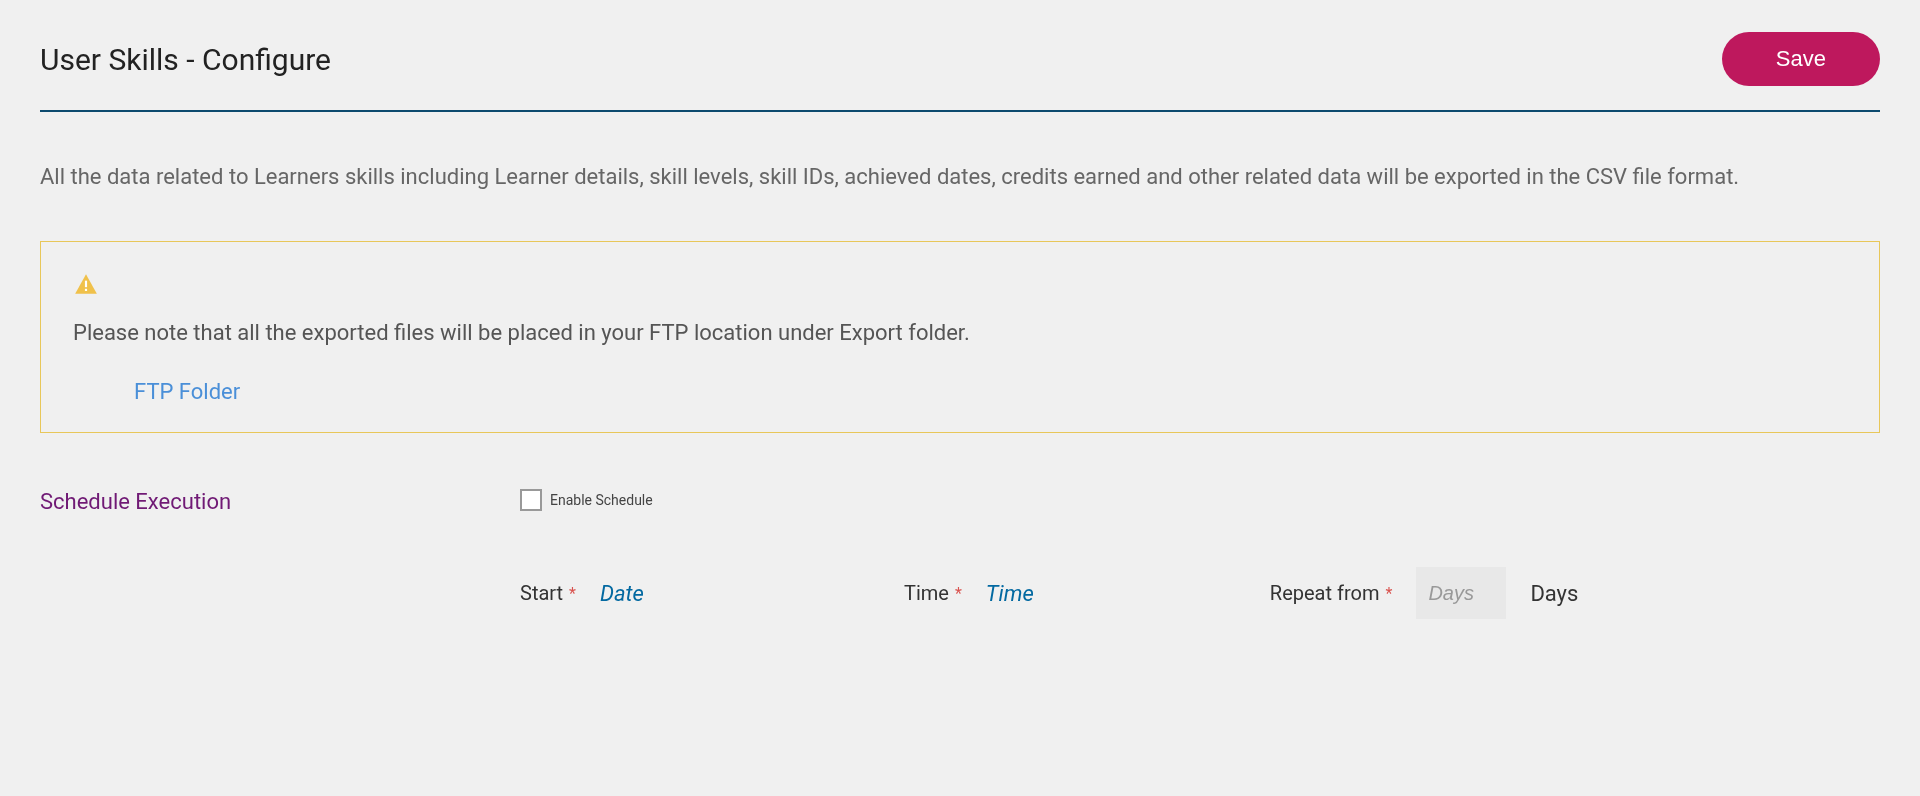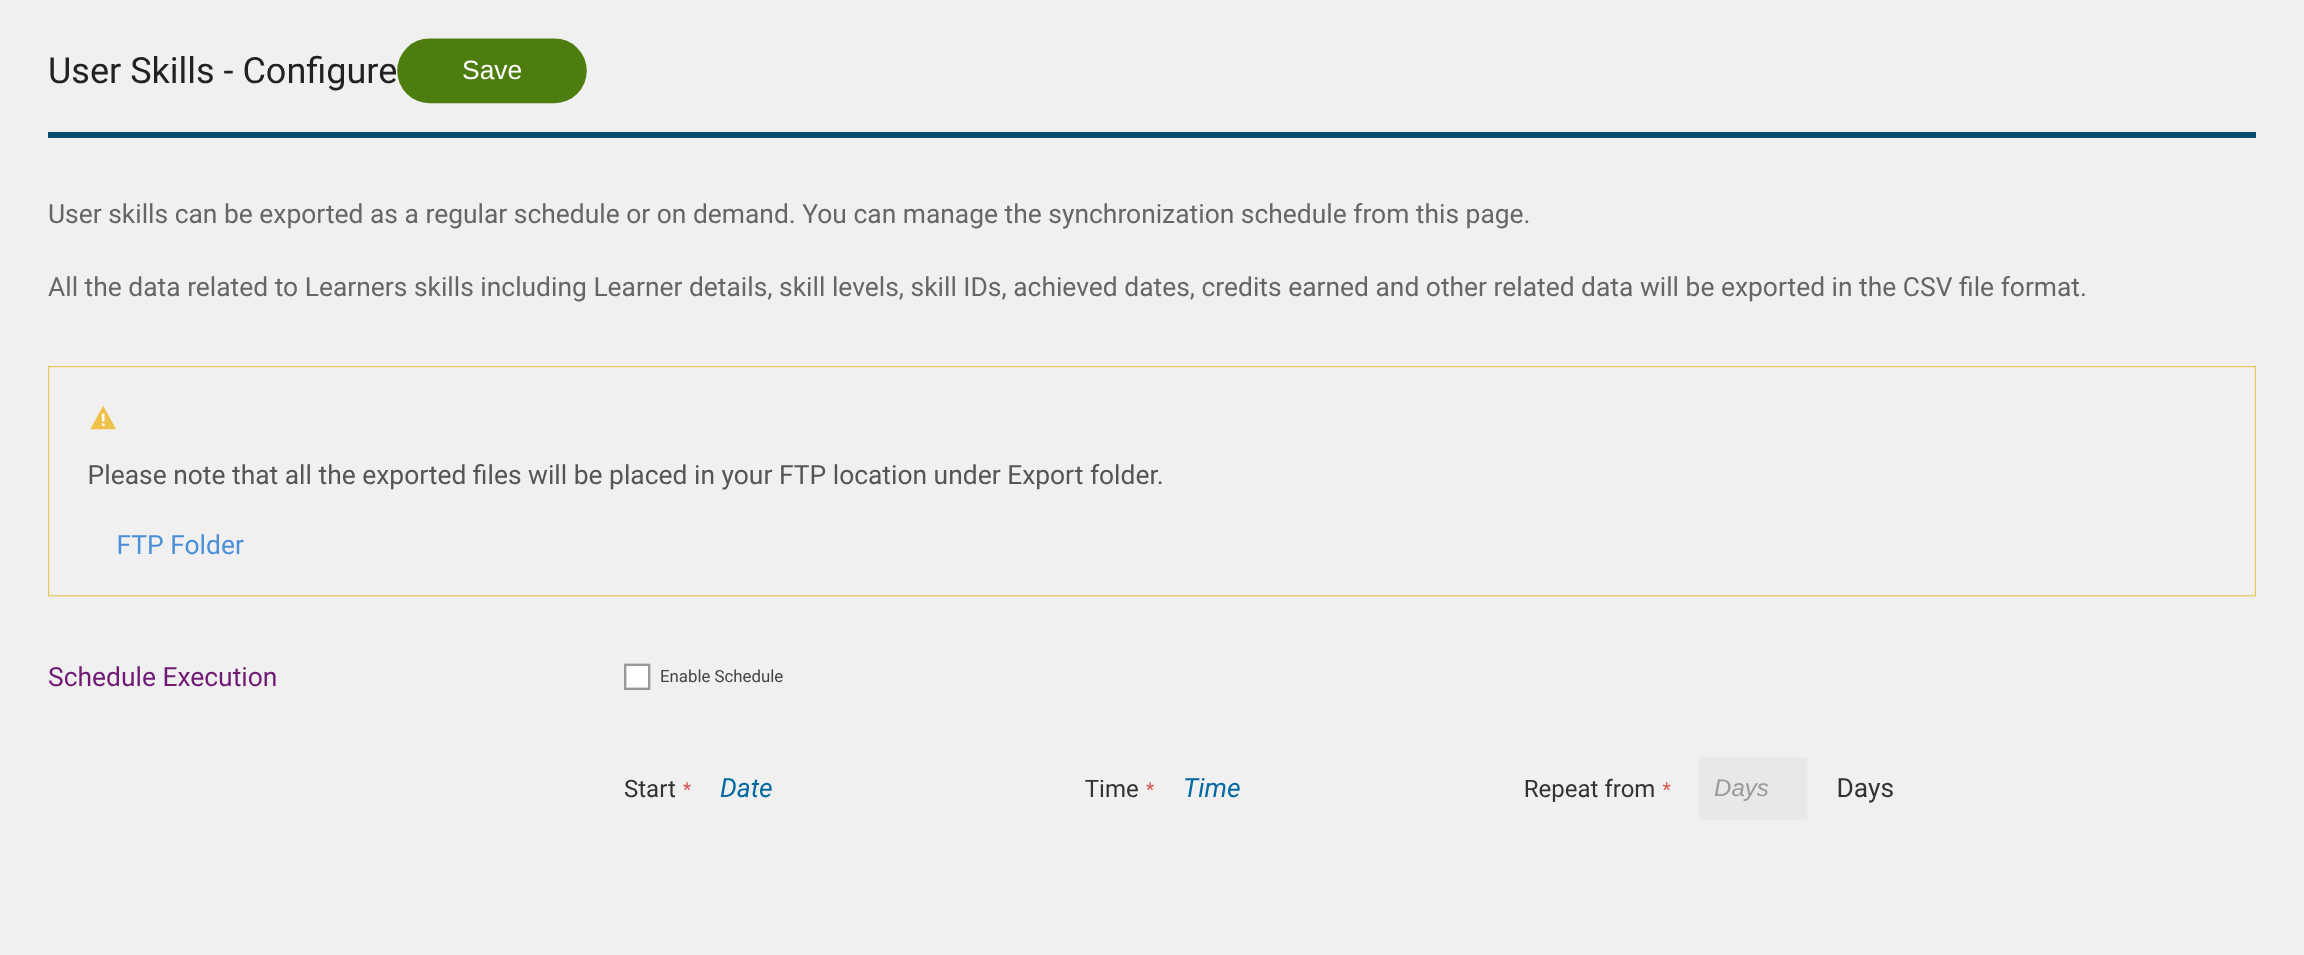--- a/index.html
+++ b/index.html
@@ -13,31 +13,32 @@
       color: #333;
       width: 1920px;
       height: 796px;
       padding: 0;
     }
     .container {
       padding: 32px 40px;
     }
     .header-row {
       display: flex;
+      justify-content: space-between;
       align-items: center;
       padding-bottom: 24px;
-      border-bottom: 5px solid #0c4a6e;
+      border-bottom: 2px solid #0c4a6e;
     }
     .page-title {
       font-size: 30px;
       font-weight: 400;
       color: #222;
     }
     .save-button {
-      background: #4d7c0f;
+      background: #be185d;
       color: #fff;
       border: none;
       border-radius: 28px;
       padding: 14px 54px;
       font-size: 22px;
       cursor: pointer;
     }
     .description-block {
       margin-top: 48px;
       margin-bottom: 48px;
@@ -65,21 +66,21 @@
     .warning-icon {
       flex-shrink: 0;
       margin-top: 2px;
     }
     .notice-text {
       font-size: 22px;
       color: #555;
     }
     .ftp-link {
       margin-top: 34px;
-      margin-left: 24px;
+      margin-left: 61px;
       font-size: 22px;
       color: #4a8fd8;
       cursor: pointer;
     }
     .form-section {
       display: flex;
       align-items: flex-start;
       gap: 0;
     }
     .form-label-col {
@@ -162,21 +163,20 @@
 </head>
 <body>
 
 <div class="container">
   <div class="header-row">
     <h1 class="page-title">User Skills - Configure</h1>
     <button class="save-button">Save</button>
   </div>
 
   <div class="description-block">
-    <p class="description-text">User skills can be exported as a regular schedule or on demand. You can manage the synchronization schedule from this page.</p>
     <p class="description-text">All the data related to Learners skills including Learner details, skill levels, skill IDs, achieved dates, credits earned and other related data will be exported in the CSV file format.</p>
   </div>
 
   <div class="notice-box">
     <div class="notice-row">
       <span class="warning-icon">
         <svg width="26" height="26" viewBox="0 0 24 24">
           <path d="M12 2 L22 20 L2 20 Z" fill="#f0c14b"></path>
           <rect x="11" y="8" width="2" height="6" fill="#fff"></rect>
           <rect x="11" y="15.5" width="2" height="2" fill="#fff"></rect>

